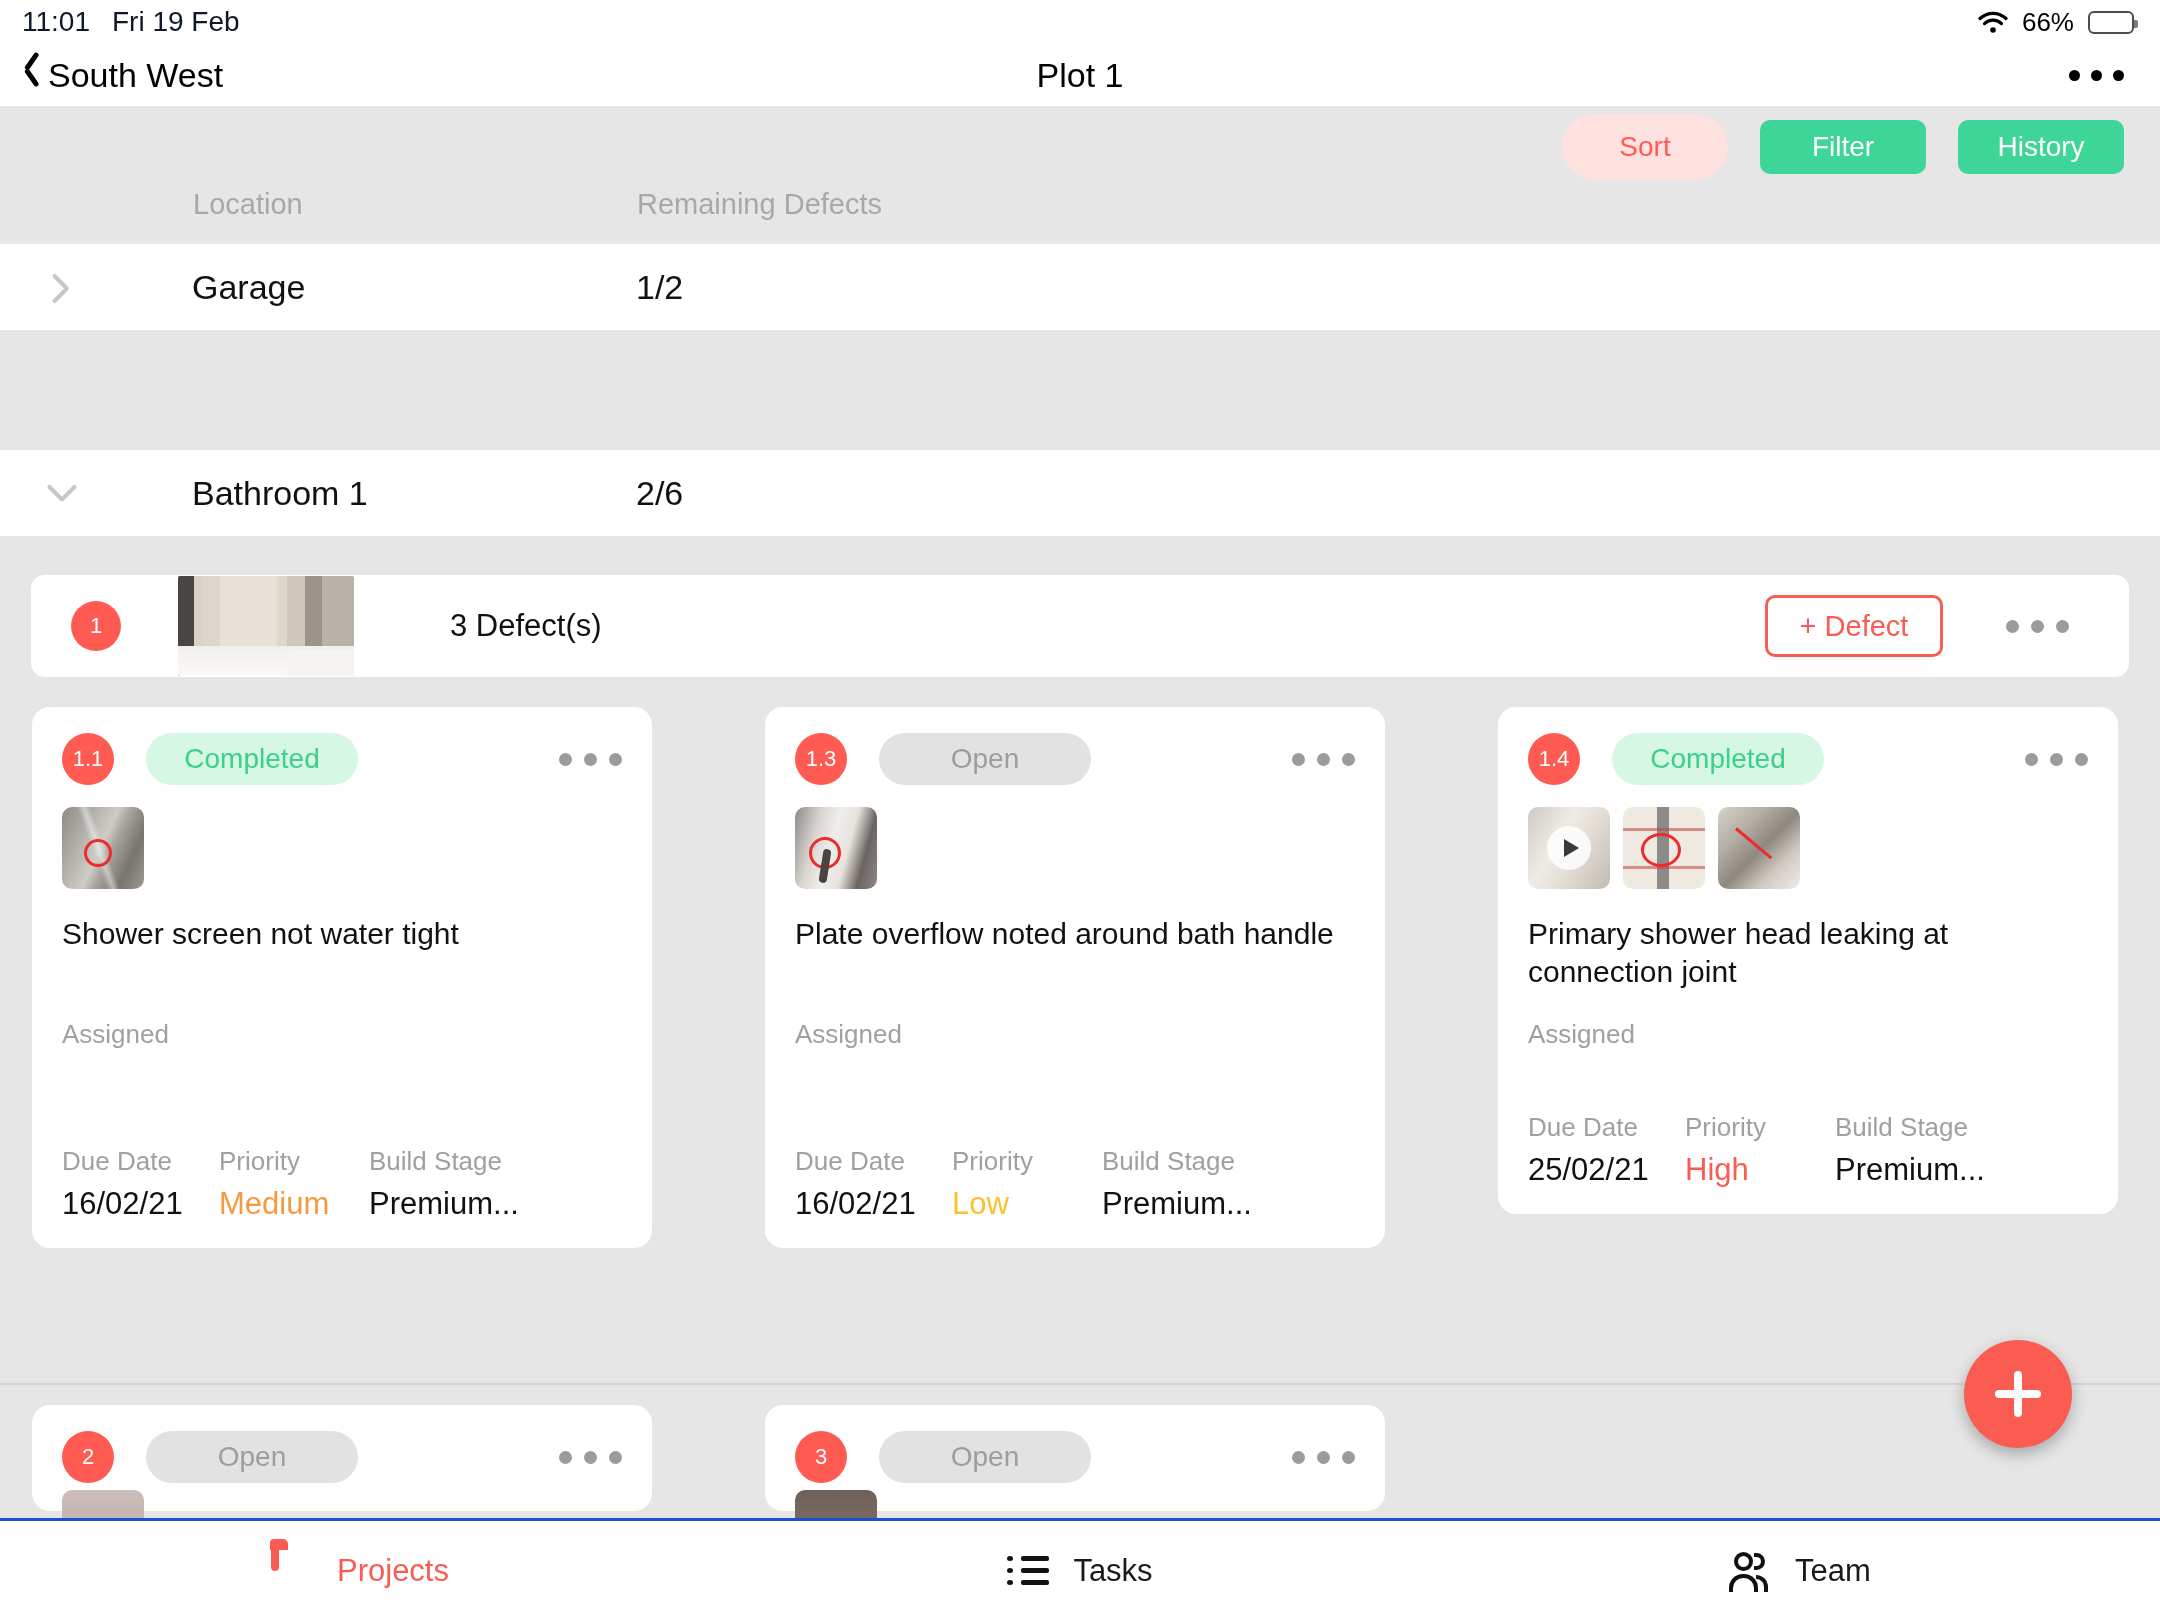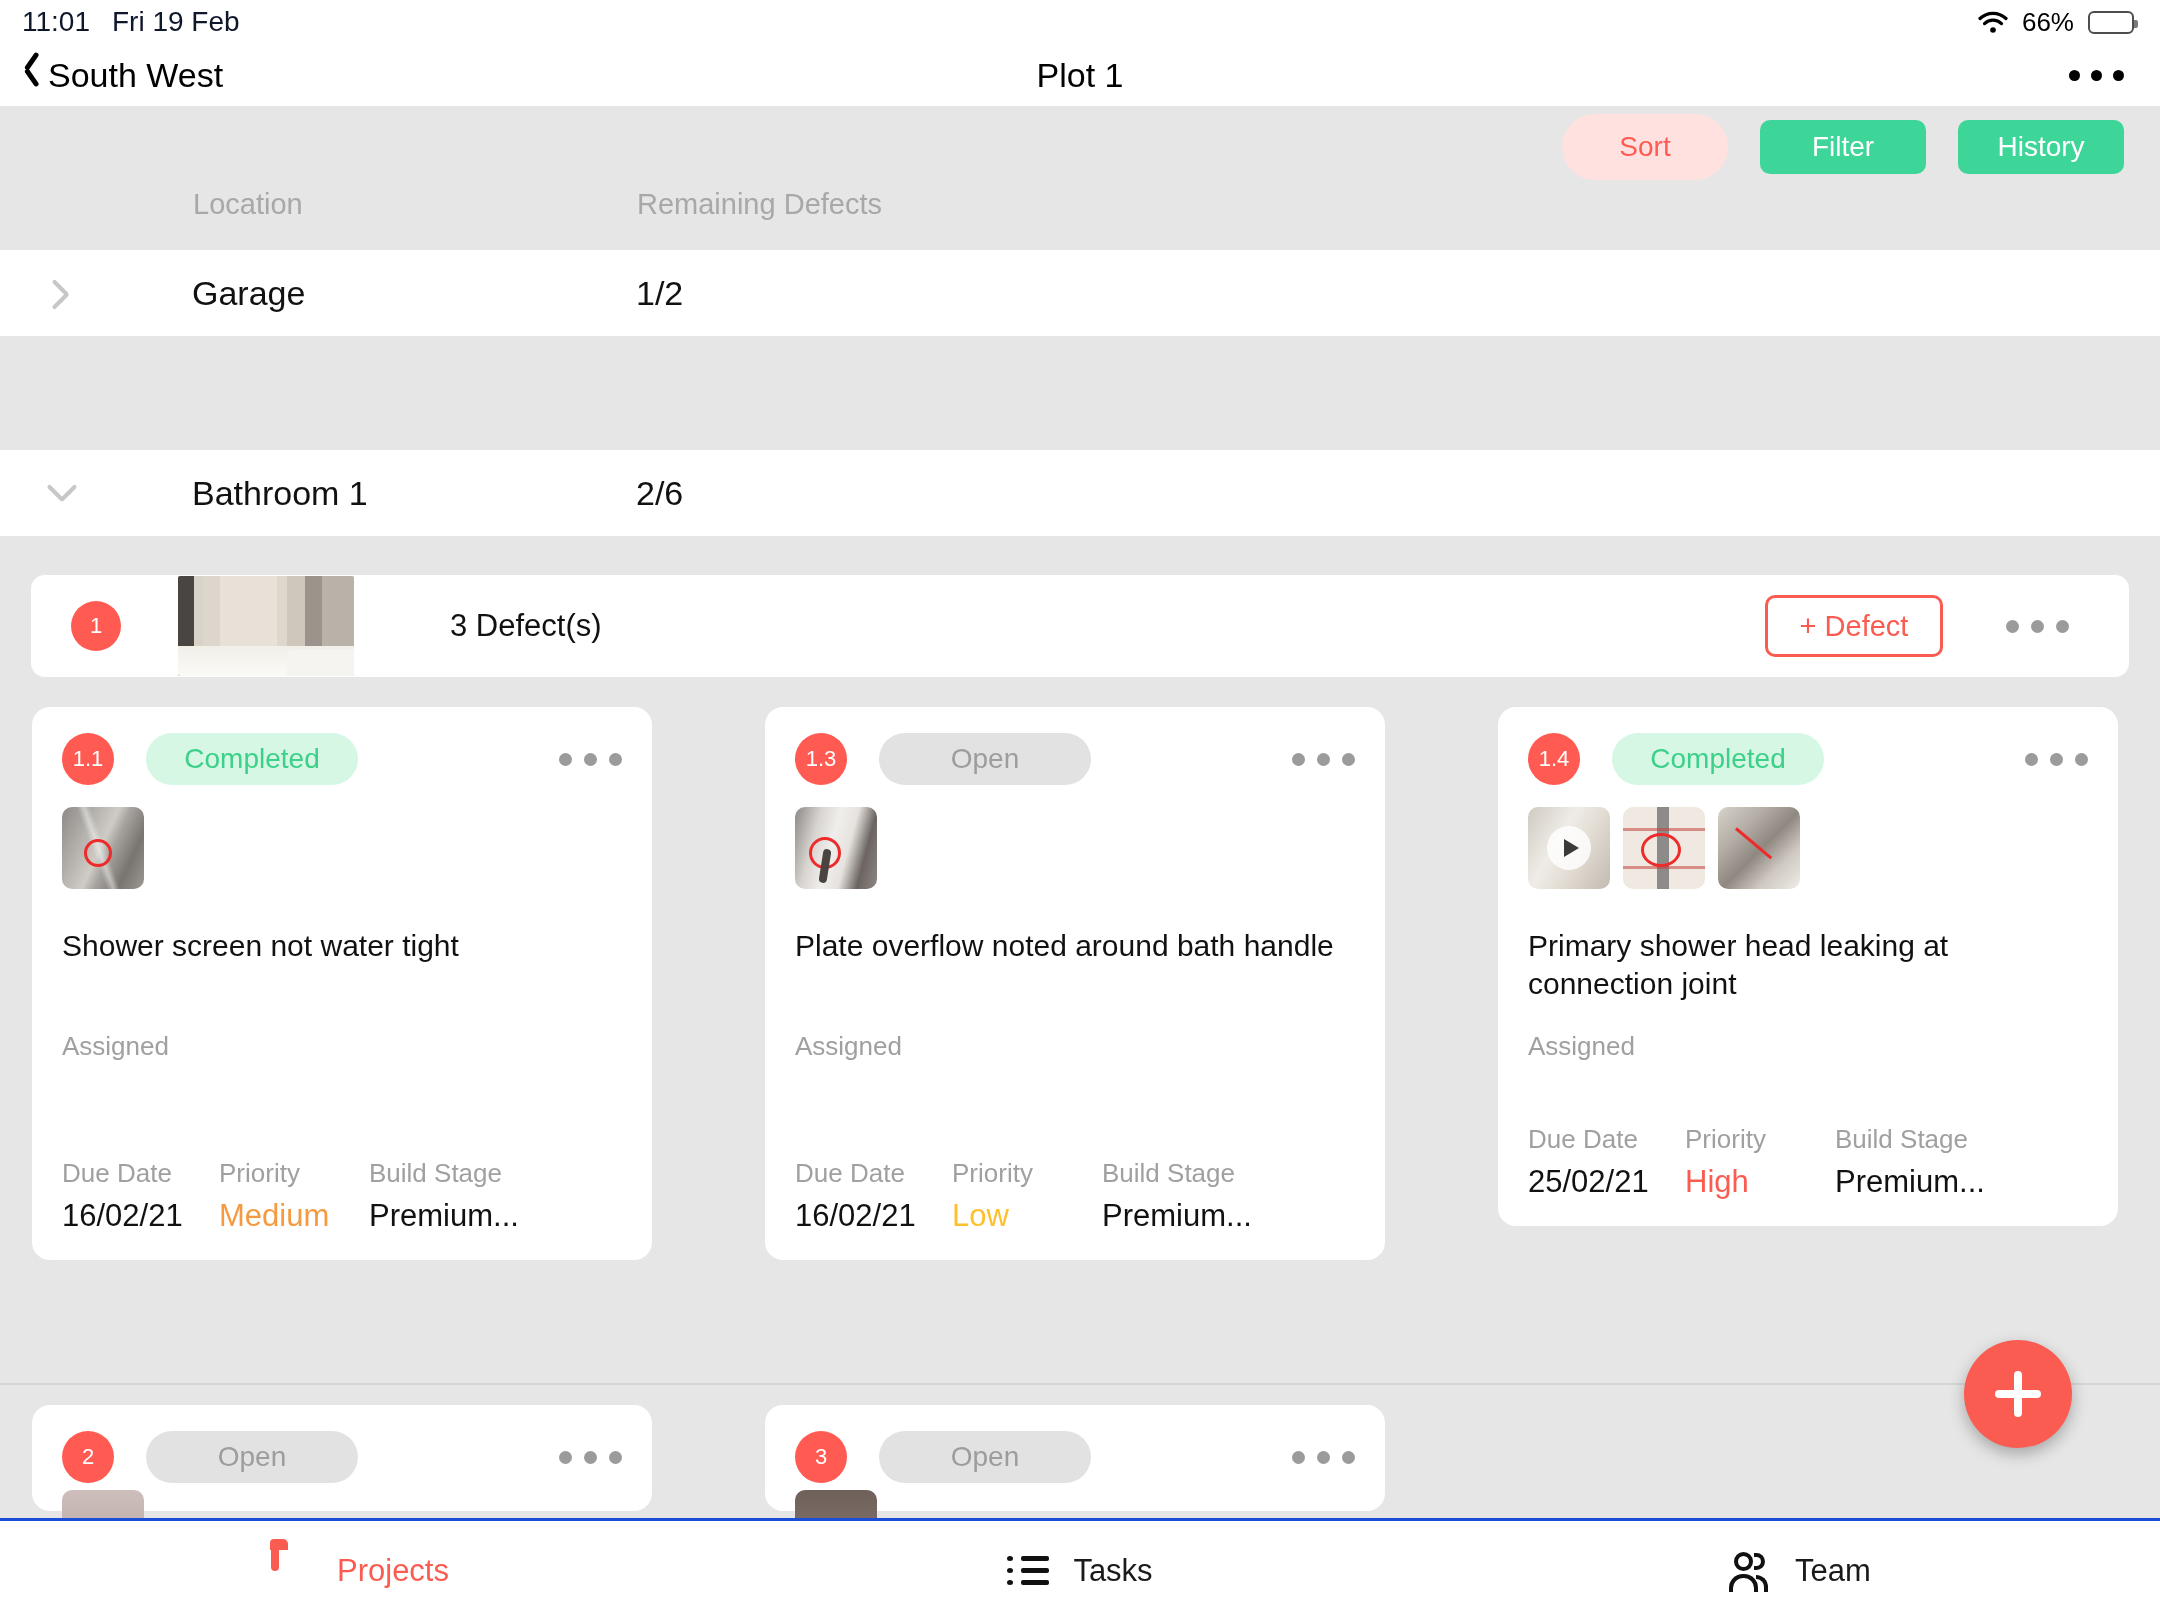--- a/index.html
+++ b/index.html
@@ -87,21 +87,21 @@
     background: #e6e6e6; display: flex; align-items: flex-start;
   }
   .col-head .c-loc { position: absolute; left: 193px; font-size: 29px; color: #a8a8a8; }
   .col-head .c-rem { position: absolute; left: 637px; font-size: 29px; color: #a8a8a8; }
 
   
   .loc-row {
     position: absolute; left: 0; width: 2160px; height: 86px;
     background: #ffffff; display: flex; align-items: center; cursor: pointer;
   }
-  .loc-row.r1 { top: 250px; }
+  .loc-row.r1 { top: 244px; }
   .loc-row.r2 { top: 450px; }
   .loc-gap {
     position: absolute; left: 0; width: 2160px; height: 20px; background: #e6e6e6;
   }
   .loc-gap.g1 { top: 430px; }
   .chev {
     position: absolute; left: 48px; width: 28px; height: 28px;
   }
   .chev::before, .chev::after {
     content: ""; position: absolute; width: 21px; height: 4px;
@@ -160,21 +160,21 @@
   }
   .status-completed { background: #d5f7e3; color: #3cd08a; }
   .status-open { background: #e2e2e2; color: #9d9d9d; }
   .card-top .dots-more { position: absolute; right: 0; }
   .thumbs { display: flex; gap: 13px; margin-top: 22px; }
   .thumb {
     width: 82px; height: 82px; border-radius: 10px; overflow: hidden;
     position: relative; flex: none;
   }
   .defect-title {
-    margin-top: 38px; font-size: 30px; color: #111; line-height: 1.26;
+    margin-top: 26px; font-size: 30px; color: #111; line-height: 1.26;
     min-height: 76px;
   }
   .assigned-label { margin-top: 28px; font-size: 26px; color: #a0a0a0; }
   .meta-row { display: flex; margin-top: 96px; padding-bottom: 26px; }
   .meta-col { flex: none; }
   .meta-col.m1 { width: 157px; }
   .meta-col.m2 { width: 150px; }
   .meta-label { font-size: 26px; color: #a0a0a0; }
   .meta-value { font-size: 31px; color: #111; margin-top: 9px; }
   .pr-medium { color: #f59a41; }

